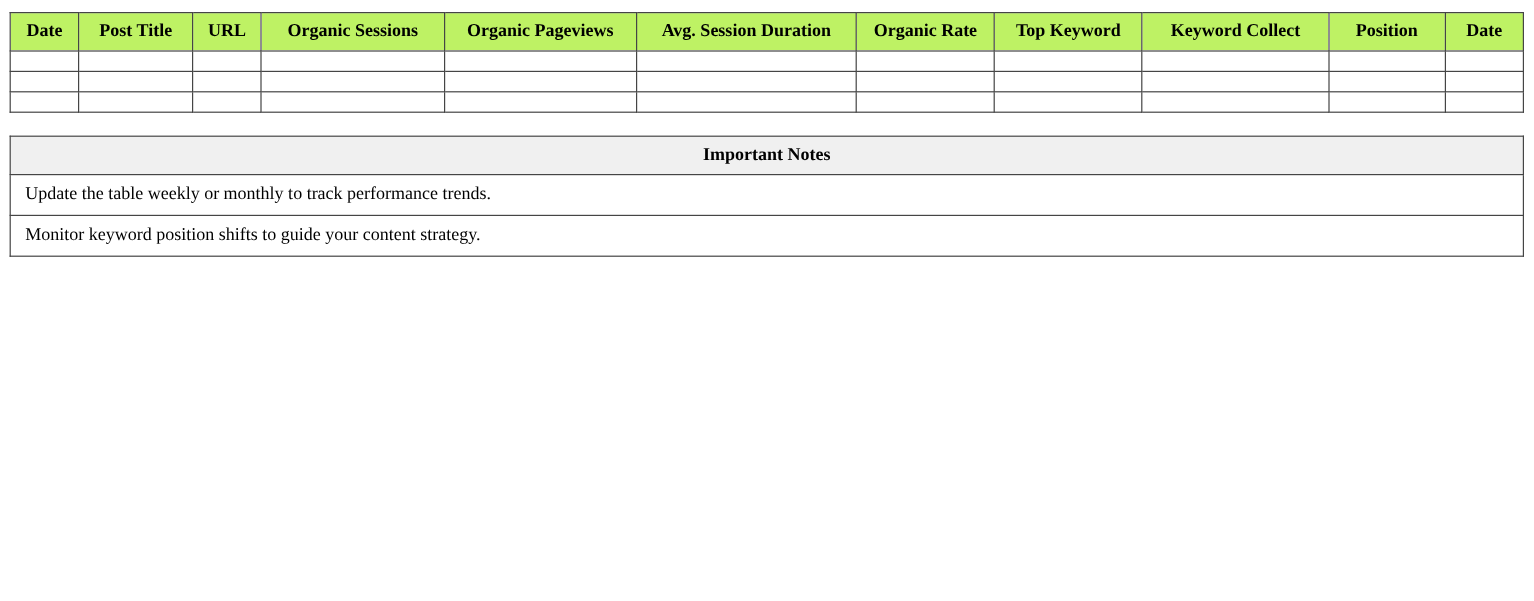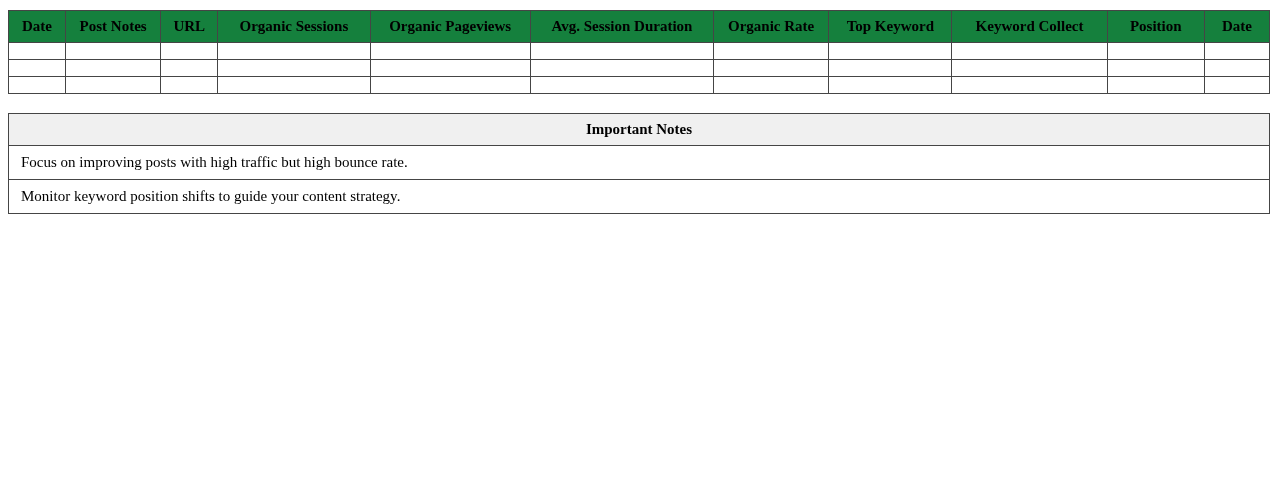--- a/index.html
+++ b/index.html
@@ -22,21 +22,21 @@
     table-layout: fixed;
   }
   th, td {
     border: 1px solid #454545;
     font-size: 15px;
     overflow: hidden;
     white-space: nowrap;
   }
   
   .seo-table thead th {
-    background: #15803d;
+    background: #bef264;
     font-weight: bold;
     text-align: center;
     padding: 7px 2px;
   }
   .seo-table tbody td {
     height: 17px;
     padding: 0 2px;
   }
   
   .notes-table {
@@ -68,21 +68,21 @@
         <col style="width:183px">
       <col style="width:115px">
         <col style="width:123px">
         <col style="width:155px">
       <col style="width:97px">
         <col style="width:65px">
     </colgroup>
     <thead>
       <tr>
         <th>Date</th>
-        <th>Post Notes</th>
+        <th>Post Title</th>
         <th>URL</th>
         <th>Organic Sessions</th>
         <th>Organic Pageviews</th>
         <th>Avg. Session Duration</th>
         <th>Organic Rate</th>
         <th>Top Keyword</th>
         <th>Keyword Collect</th>
         <th>Position</th>
         <th>Date</th>
       </tr>
@@ -131,21 +131,21 @@
   </table>
 
   <table class="notes-table">
     <thead>
       <tr>
         <th>Important Notes</th>
       </tr>
     </thead>
     <tbody>
       <tr>
-        <td>Focus on improving posts with high traffic but high bounce rate.</td>
+        <td>Update the table weekly or monthly to track performance trends.</td>
       </tr>
       <tr>
         <td>Monitor keyword position shifts to guide your content strategy.</td>
       </tr>
     </tbody>
   </table>
 
 </div>
 
 </body></html>

